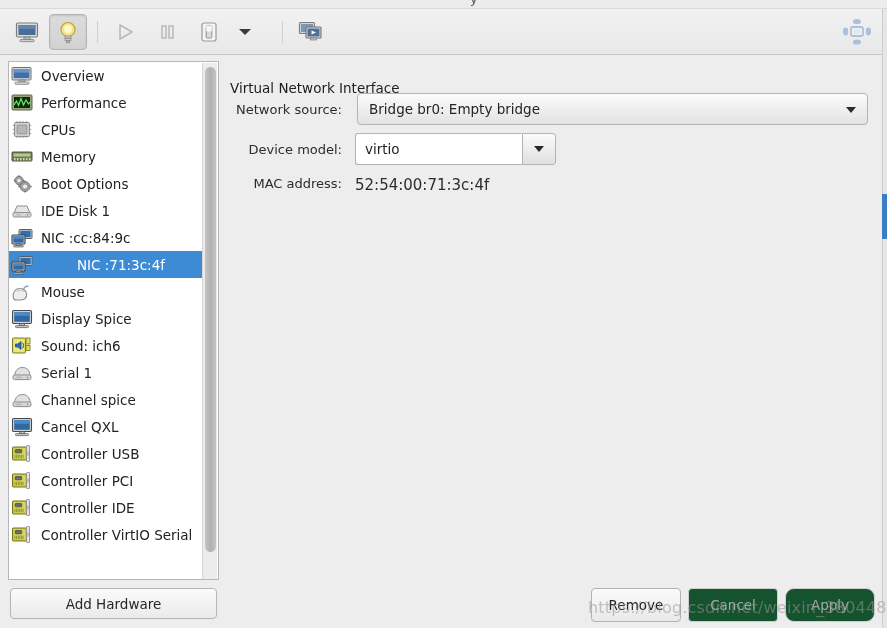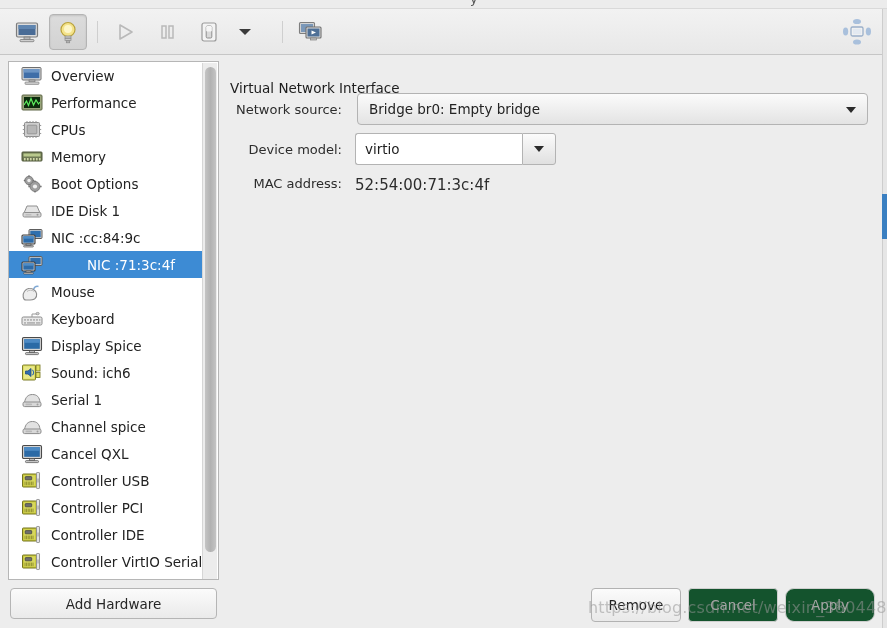--- a/index.html
+++ b/index.html
@@ -98,21 +98,21 @@
   .hw-list {
     position: absolute;
     left: 0; top: 0;
     width: 194px;
     height: 100%;
   }
   .hw-row {
     height: 27px;
     display: flex;
     align-items: center;
-    padding-left: 12px;
+    padding-left: 2px;
     box-sizing: border-box;
     white-space: nowrap;
   }
   .hw-row.selected {
     background: #3d8bd4;
     color: #ffffff;
     gap: 36px;
   }
   .hw-label {
     font-size: 13.5px;
@@ -495,39 +495,20 @@
         <div class="hw-row">
           <span class="hw-icon"><svg width="22" height="20" viewBox="0 0 22 20">
               <path d="M5 18 C1.8 18 1.2 12.5 3.5 9.3 C5.6 6.4 9.4 5.6 12.6 7.4 C16 9.3 16.8 14 14 16.6 C12.3 18.2 8 18 5 18 Z" fill="#ededed" stroke="#8b8b8b" stroke-width="1.1"></path>
               <path d="M6 9.5 C8 7.8 11 7.8 13 9.4" fill="none" stroke="#b3b3b3" stroke-width="0.9"></path>
               <path d="M12.6 7.2 C13.6 5 15.8 4 17.5 4.5" fill="none" stroke="#7fa8d4" stroke-width="1.4"></path>
             </svg></span>
           <span class="hw-label">Mouse</span>
         </div>
         <div class="hw-row">
           <span class="hw-icon"><svg width="22" height="20" viewBox="0 0 22 20">
-              <rect x="1" y="8" width="20" height="8" rx="1.4" fill="#e8e8e8" stroke="#8b8b8b" stroke-width="1"></rect>
-              <g fill="#b5b5b5">
-                <rect x="3" y="10" width="2" height="1.8"></rect>
-                <rect x="6" y="10" width="2" height="1.8"></rect>
-                <rect x="9" y="10" width="2" height="1.8"></rect>
-                <rect x="12" y="10" width="2" height="1.8"></rect>
-                <rect x="15" y="10" width="2" height="1.8"></rect>
-                <rect x="18" y="10" width="1.4" height="1.8"></rect>
-                <rect x="3" y="13" width="2" height="1.8"></rect>
-                <rect x="6" y="13" width="8" height="1.8"></rect>
-                <rect x="15" y="13" width="4.4" height="1.8"></rect>
-              </g>
-              <path d="M11 8 L11 5 L16 5" fill="none" stroke="#9a9a9a" stroke-width="1"></path>
-              <ellipse cx="16.6" cy="4.6" rx="1.6" ry="1.2" fill="#cfcfcf" stroke="#8b8b8b" stroke-width="0.7"></ellipse>
-            </svg></span>
-          <span class="hw-label">Keyboard</span>
-        </div>
-        <div class="hw-row">
-          <span class="hw-icon"><svg width="22" height="20" viewBox="0 0 22 20">
               <rect x="1.5" y="1.5" width="19" height="13" rx="1.2" fill="#d2d2d2" stroke="#4a4a4a" stroke-width="1.1"></rect>
               <rect x="3.2" y="3.2" width="15.6" height="9.6" fill="#2b6aa6"></rect>
               <rect x="3.2" y="3.2" width="15.6" height="3.6" fill="#4e8ac4"></rect>
               <rect x="8.5" y="14.5" width="5" height="2.2" fill="#bdbdbd" stroke="#4a4a4a" stroke-width="0.7"></rect>
               <rect x="4.5" y="16.6" width="13" height="2" rx="0.8" fill="#cfcfcf" stroke="#4a4a4a" stroke-width="0.7"></rect>
             </svg></span>
           <span class="hw-label">Display Spice</span>
         </div>
         <div class="hw-row">
           <span class="hw-icon"><svg width="22" height="20" viewBox="0 0 22 20">

